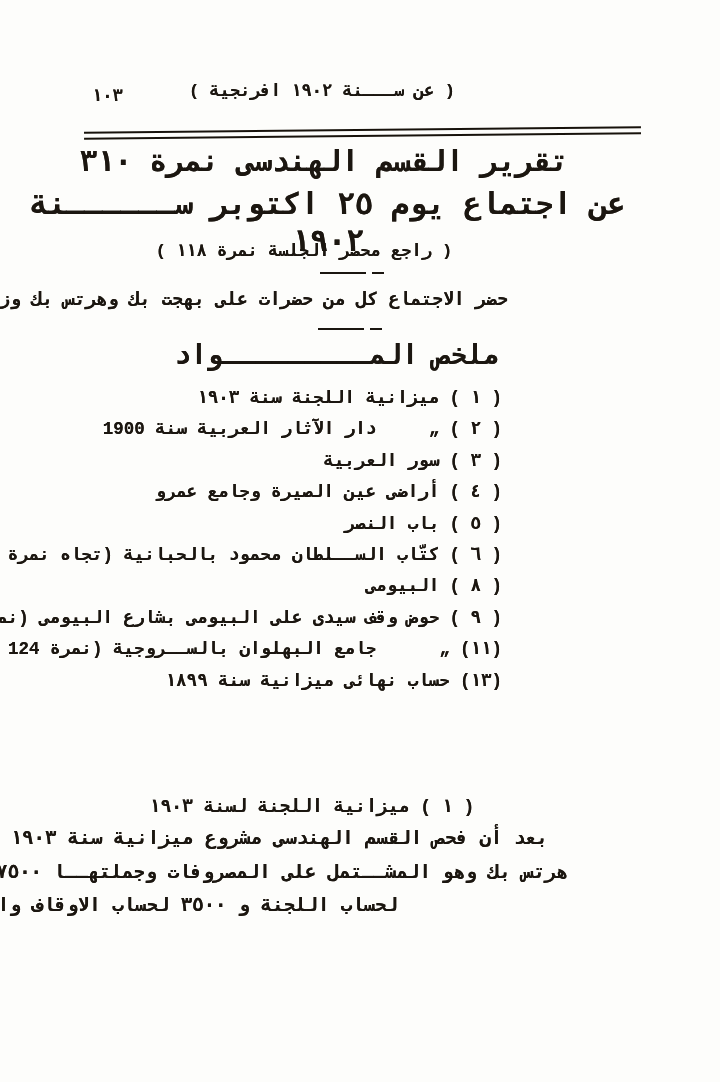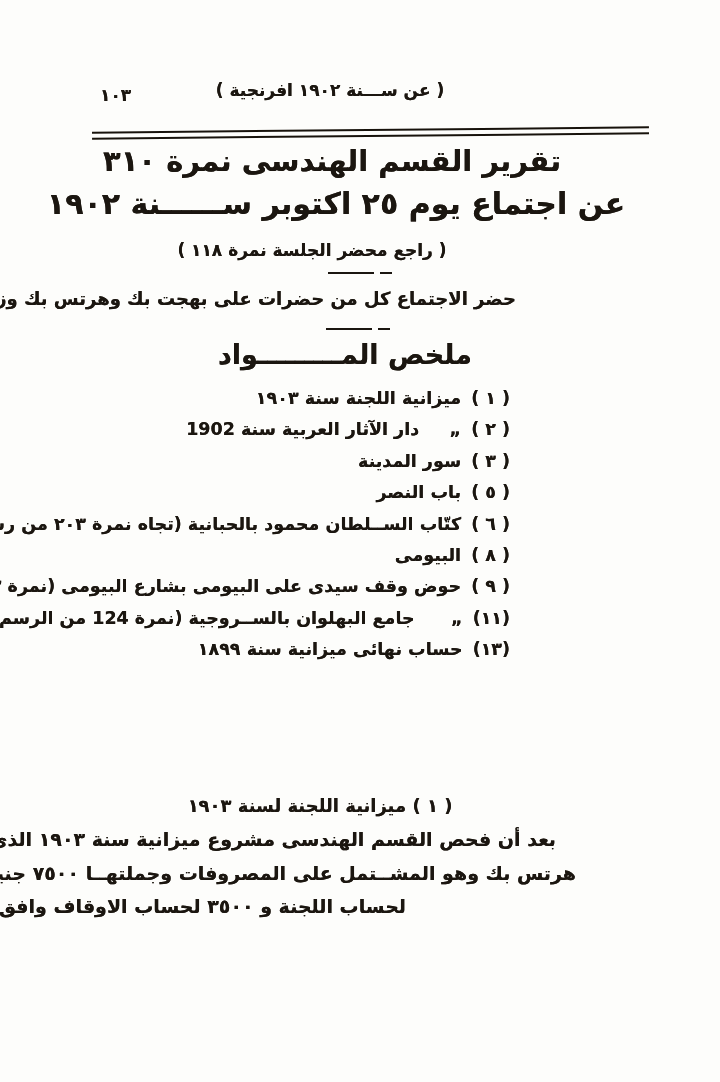--- a/index.html
+++ b/index.html
@@ -4,23 +4,24 @@
 <style>
   html,body{margin:0;padding:0;}
   body{
     width:720px;height:1082px;
     background:#fdfdfb;
     font-family:"DejaVu Sans", sans-serif;
     color:#1b1610;
     overflow:hidden;
   }
   .page{
-    position:absolute;left:8px;top:0;width:628px;height:1082px;
+    position:absolute;left:0;top:0;width:628px;height:1082px;
     direction:rtl;
     text-shadow:0 0 .6px rgba(25,18,8,.85);
+    font-family:Liberation Mono, monospace;
   }
   .abs{position:absolute;}
 
   .pageno{left:92px;top:85px;font-size:17px;font-weight:bold;direction:rtl;}
   .running{left:0;right:0;top:80px;text-align:center;font-size:17px;font-weight:bold;transform:translateX(8px);}
 
   .rule{
     left:84px;top:129px;width:557px;height:4px;
     border-top:2px solid #17120b;border-bottom:2px solid #17120b;
     transform:rotate(-0.55deg);
@@ -78,24 +79,27 @@
     <span class="ds"></span>
   </div>
 
   <div class="abs sumhead">ملخص المـــــــــواد</div>
 
   <div class="abs list">
     <div class="li">
       <span class="num">( ١ )</span><span class="txt">ميزانية اللجنة سنة ١٩٠٣</span>
     </div>
     <div class="li">
-      <span class="num">( ٢ )</span><span class="txt">„     دار الآثار العربية سنة 1902</span>
+      <span class="num">( ٢ )</span><span class="txt">„     دار الآثار العربية سنة 1900</span>
     </div>
     <div class="li">
-      <span class="num">( ٣ )</span><span class="txt">سور المدينة</span>
+      <span class="num">( ٣ )</span><span class="txt">سور العربية</span>
+    </div>
+    <div class="li">
+      <span class="num">( ٤ )</span><span class="txt">أراضى عين الصيرة وجامع عمرو</span>
     </div>
     <div class="li">
       <span class="num">( ٥ )</span><span class="txt">باب النصر</span>
     </div>
     <div class="li">
       <span class="num">( ٦ )</span><span class="txt">كتّاب الســلطان محمود بالحبانية (تجاه نمرة ٢٠٣ من رسم جران بك)</span>
     </div>
     <div class="li">
       <span class="num">( ٨ )</span><span class="txt">البيومى</span>
     </div>

